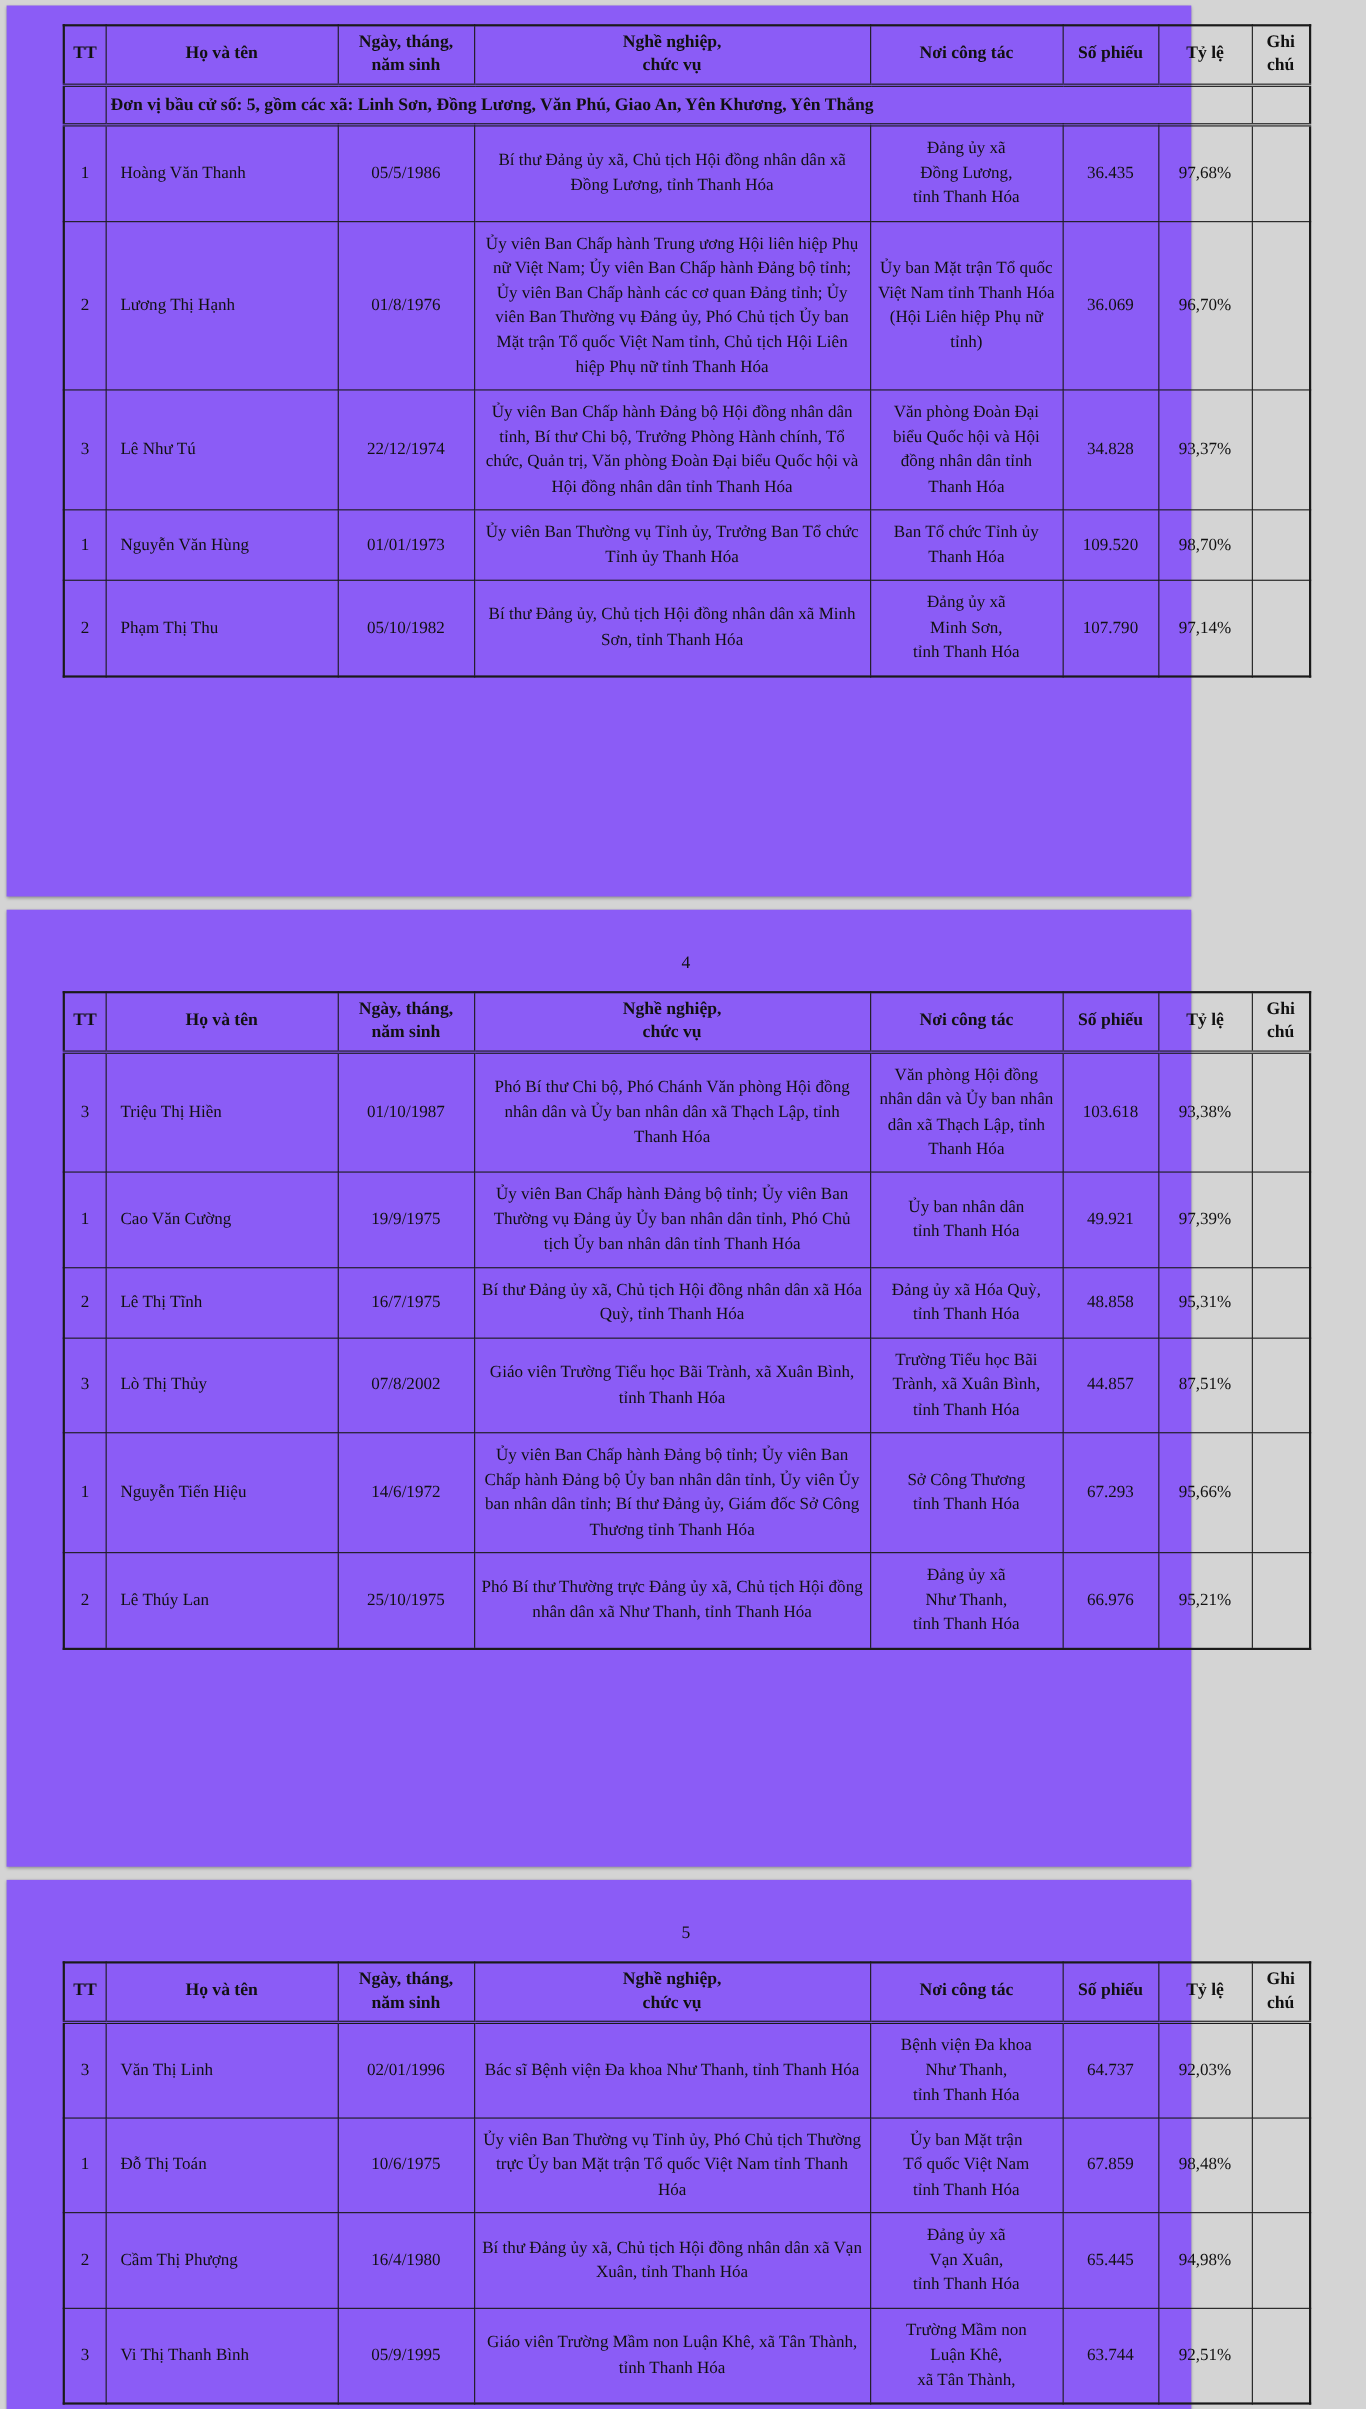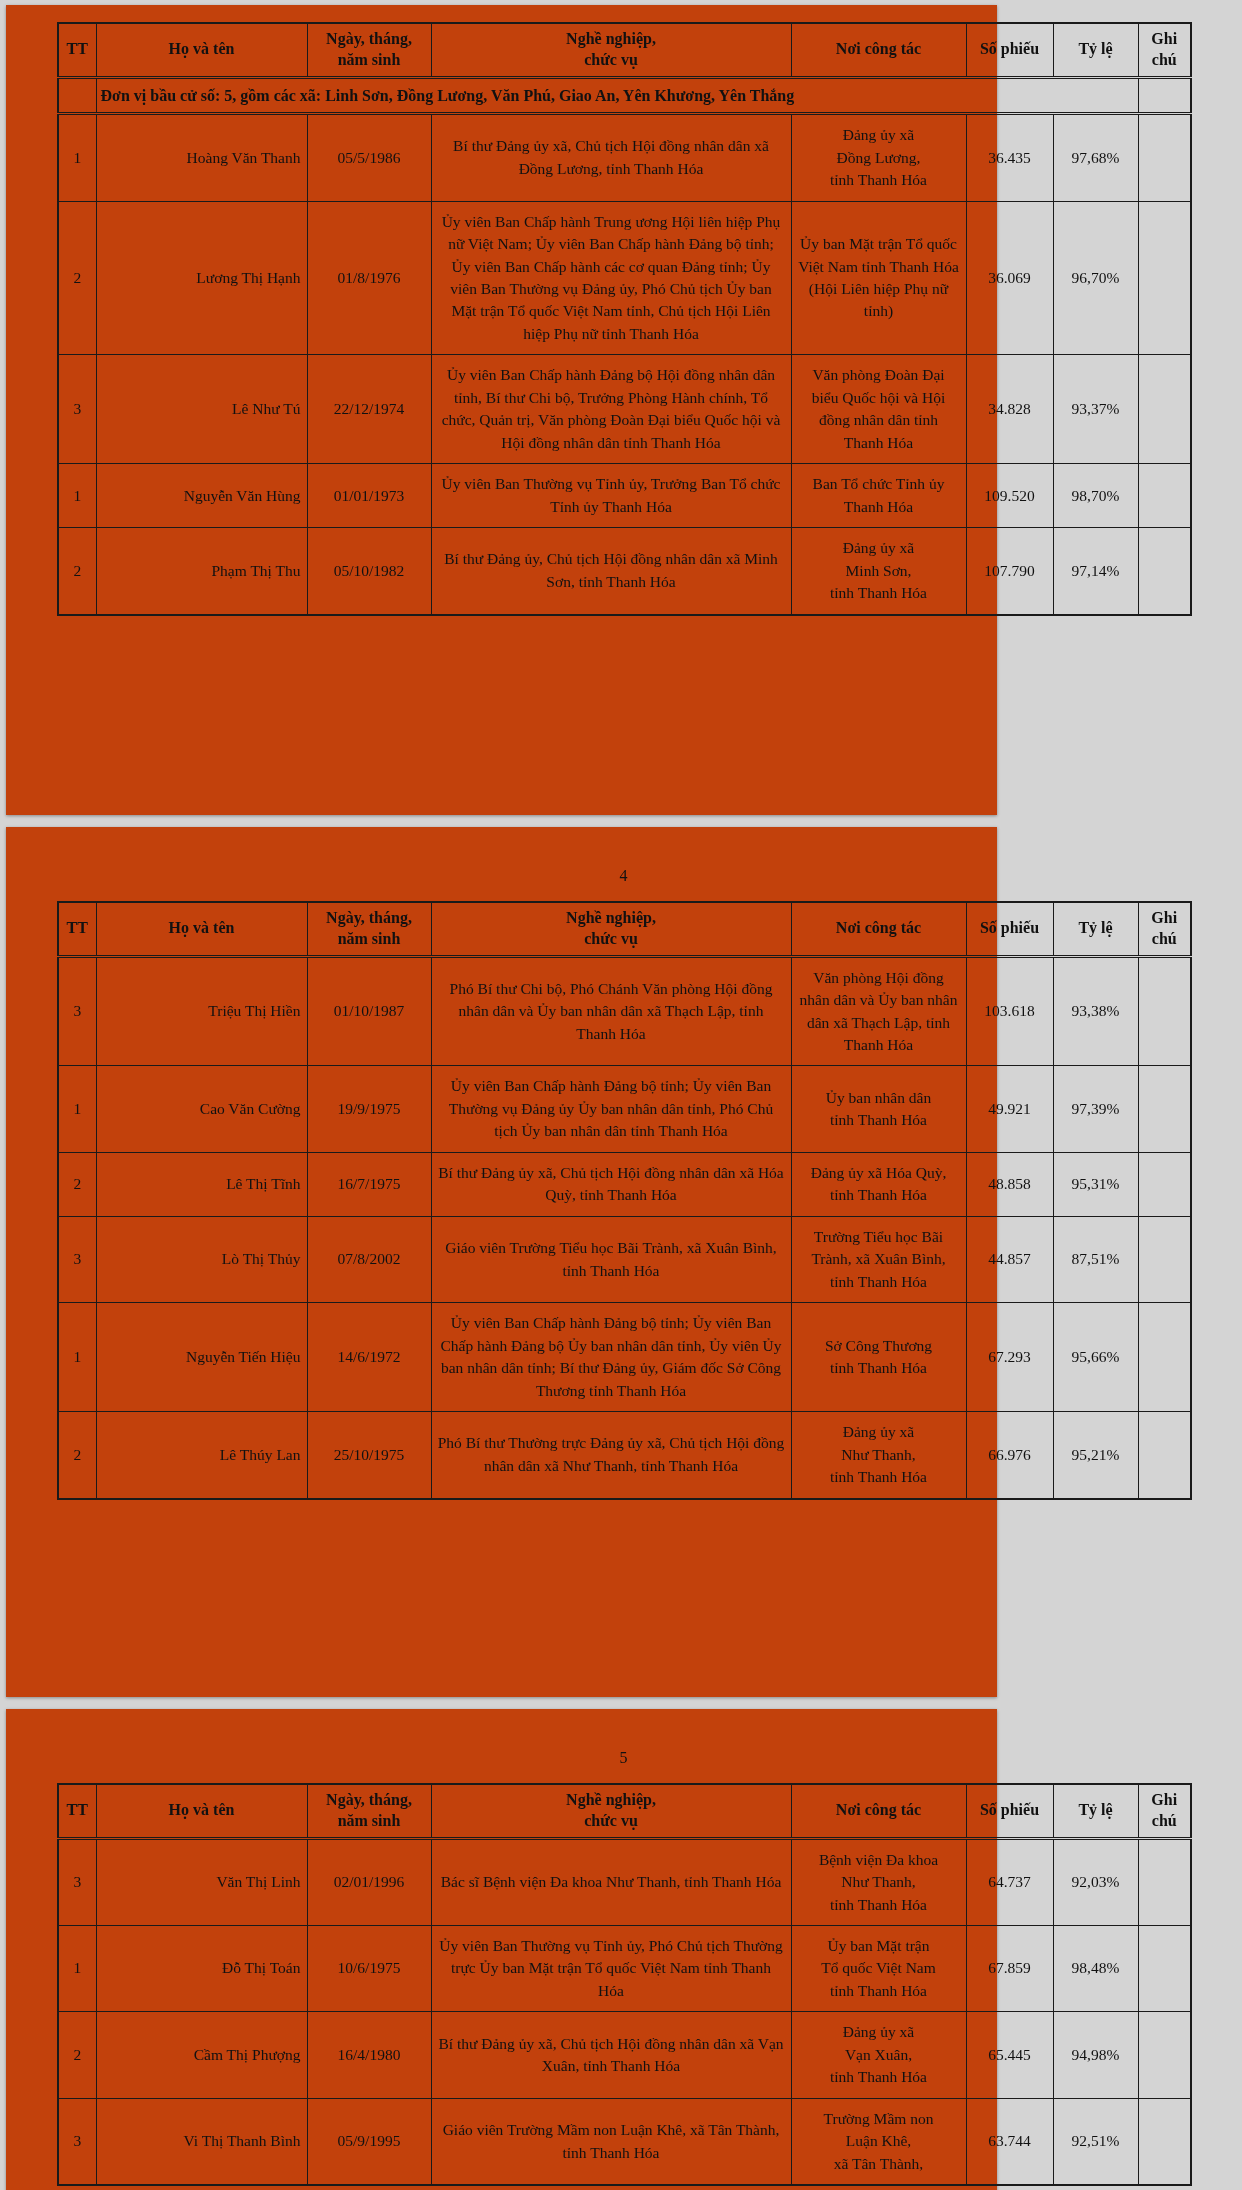--- a/index.html
+++ b/index.html
@@ -4,21 +4,21 @@
 <style>
   html,body{margin:0;padding:0;}
   body{
     width:1242px;height:2190px;overflow:hidden;
     background:#d4d4d4;
     padding-top:5px;box-sizing:border-box;
     font-family:"Liberation Serif", serif;
   }
   #pages{width:1242px;}
   .page{
-    width:991px;margin-left:6px;background:#c2410c;
+    width:1077px;margin-left:6px;background:#8b5cf6;
     box-shadow:0 1px 3px rgba(0,0,0,.35);
     box-sizing:border-box;
     padding:40px 43px 0 51px;
     min-height:870px;
   }
   .page.first{padding-top:17px;min-height:810px;}
   .page-gap{height:12px;}
   .page-number{
     width:1133px;text-align:center;
     font-size:16px;color:#111;margin-bottom:16px;
@@ -33,21 +33,21 @@
   th,td{border:1px solid #1a1a1a;}
   thead th{
     font-size:16px;font-weight:bold;text-align:center;
     padding:5px 2px;line-height:1.3;white-space:pre-line;
     border-bottom:3px double #1a1a1a;
   }
   td{
     font-size:15.5px;padding:9px 6px;vertical-align:middle;
     text-align:center;line-height:1.45;
   }
-  td.c-name{text-align:right;padding-left:13px;}
+  td.c-name{text-align:left;padding-left:13px;}
   td.c-job,td.c-workplace{white-space:pre-line;}
   tr.unit-row td{
     border-top:3px double #1a1a1a;border-bottom:3px double #1a1a1a;
   }
   td.unit-label{
     font-weight:bold;font-size:16px;padding:6px 4px;
     white-space:pre-line;line-height:1.35;text-align:left;
   }
 </style>
 </head>

